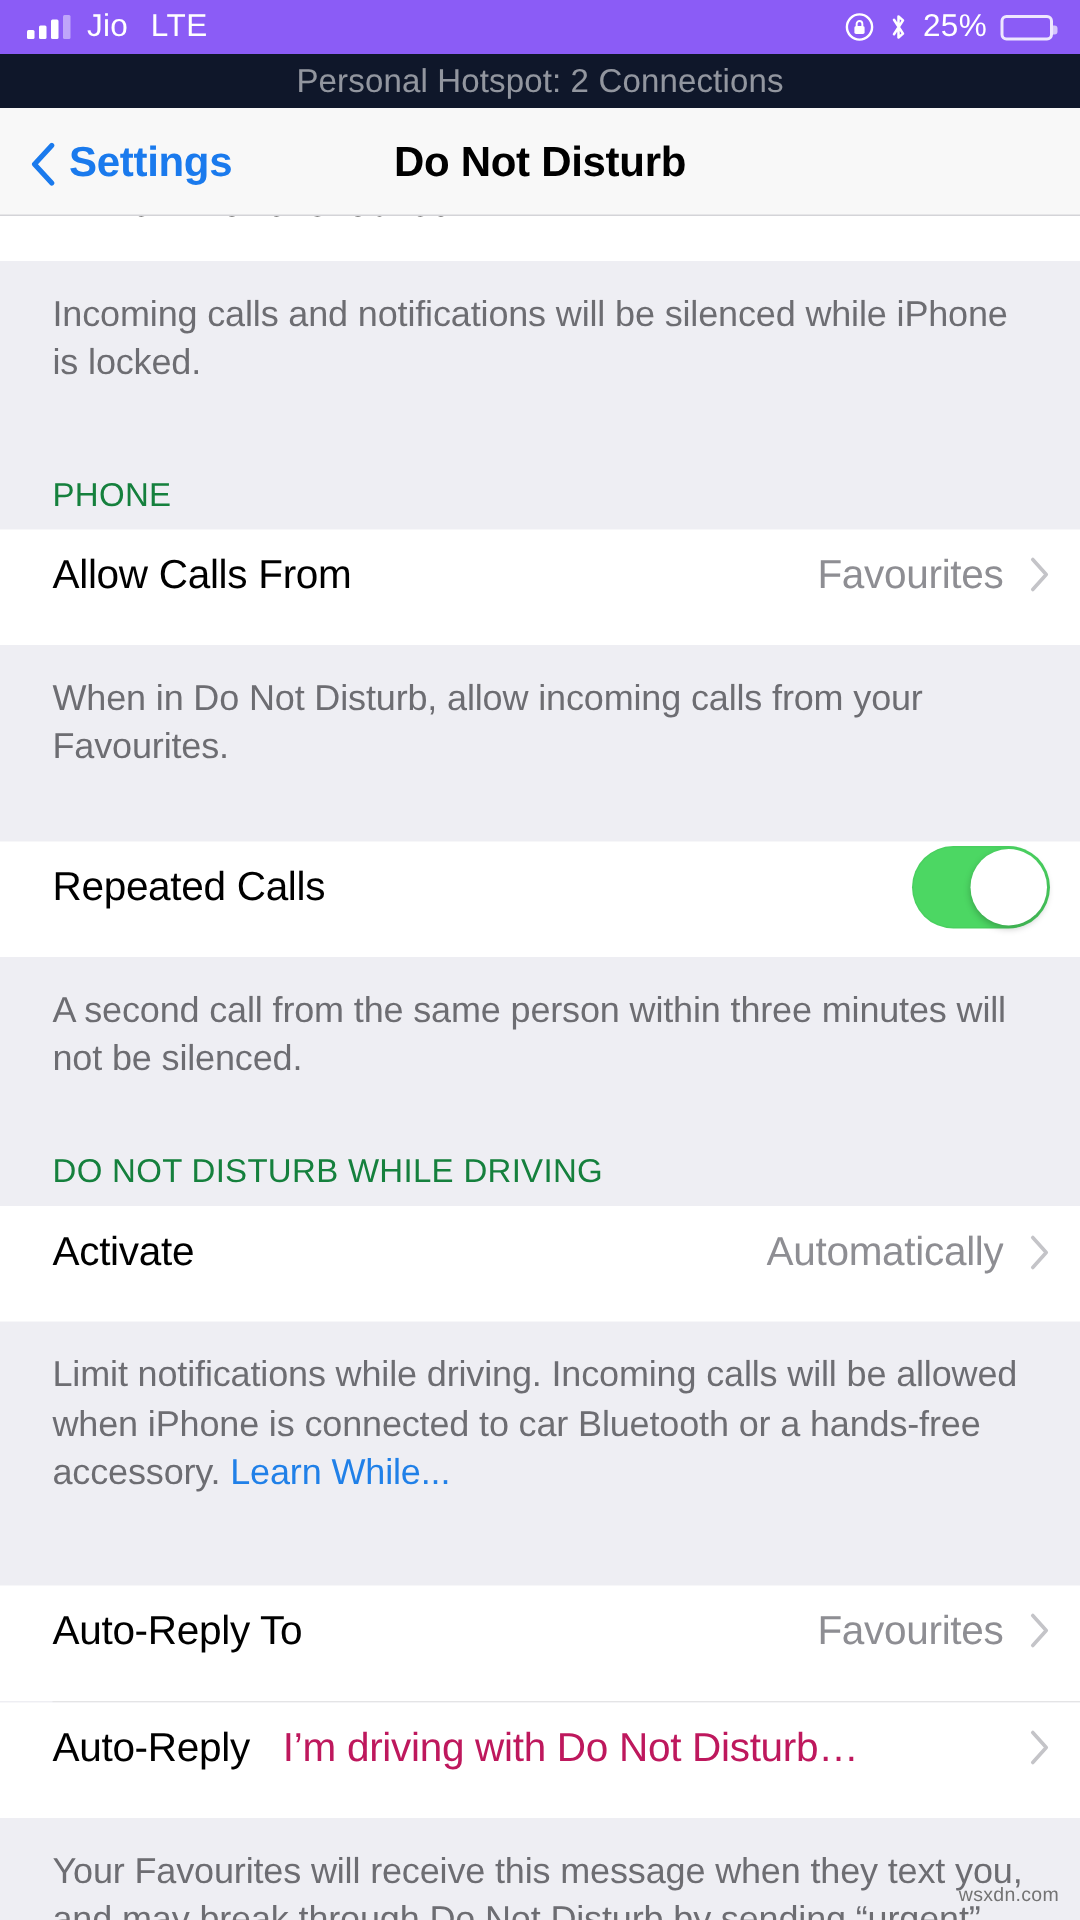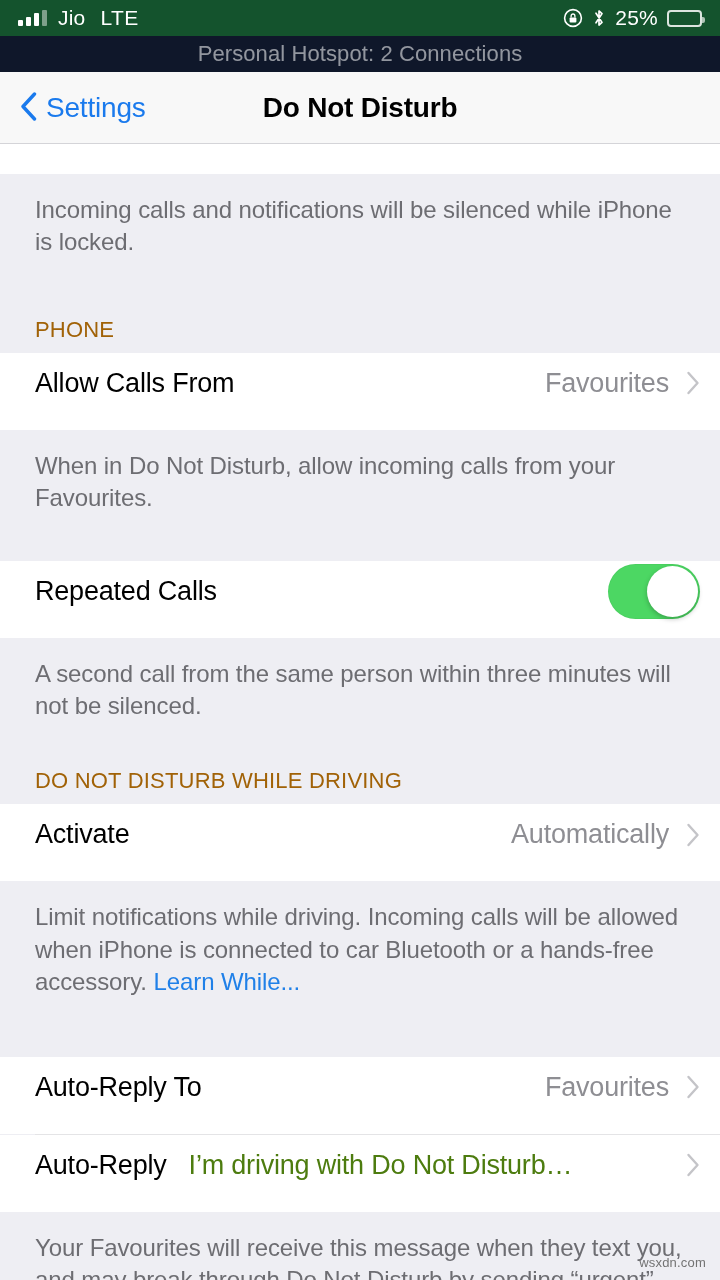--- a/index.html
+++ b/index.html
@@ -17,21 +17,21 @@
     width: 720px;
     height: 1280px;
     background: #eeeef3;
     display: flex;
     flex-direction: column;
   }
 
   
   .statusbar {
     height: 36px;
-    background: #14532d;
+    background: #8b5cf6;
     color: #ffffff;
     display: flex;
     align-items: center;
     padding: 0 18px;
     flex: 0 0 auto;
     position: relative;
     gap: 12px;
   }
   .sb-left {
     display: flex;
@@ -118,25 +118,26 @@
     height: 72px;
     background: #f8f8f8;
     display: flex;
     align-items: center;
     position: relative;
     flex: 0 0 auto;
     border-bottom: 1px solid #d4d4d8;
   }
   .nav-back {
     display: flex;
-    align-items: flex-start;
+    align-items: flex-end;
     gap: 9px;
     padding-left: 20px;
     color: #1a7aed;
     cursor: pointer;
+    font-weight: bold;
   }
   .chev-back {
     width: 17px; height: 29px;
   }
   .nav-back-label { font-size: 28px; letter-spacing: -.2px; }
   .nav-title {
     position: absolute;
     left: 0; right: 0;
     text-align: center;
     font-size: 28px;
@@ -185,21 +186,21 @@
     color: #8e8e93;
     letter-spacing: -.2px;
     white-space: nowrap;
     overflow: hidden;
     text-overflow: ellipsis;
   }
   .row-value-inline {
     margin-left: 22px;
     margin-right: auto;
     font-size: 27px;
-    color: #4d7c0f;
+    color: #be185d;
     letter-spacing: -.2px;
     white-space: nowrap;
   }
   .chev-right {
     width: 14px; height: 24px;
     margin-left: 17px;
     flex: 0 0 auto;
   }
 
   .row-sep {
@@ -222,21 +223,21 @@
 
   .link {
     color: #2080e8;
     cursor: pointer;
   }
 
   .section-header {
     background: #eeeef3;
     padding: 0 35px 10px 35px;
     font-size: 22px;
-    color: #a16207;
+    color: #15803d;
     letter-spacing: .2px;
   }
 
   .toggle {
     margin-left: auto;
     width: 92px;
     height: 55px;
     border-radius: 28px;
     background: #4cd763;
     position: relative;

